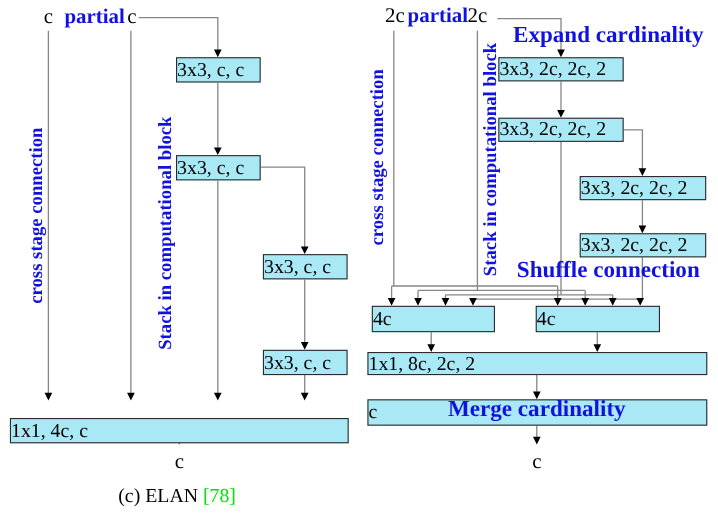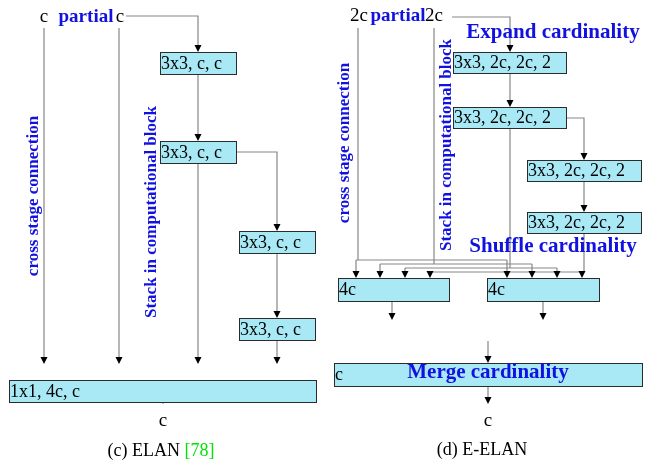--- a/index.html
+++ b/index.html
@@ -56,29 +56,27 @@
   <div class="hlabel" style="left:553px;top:24px">Expand cardinality</div>
 
   <div class="vlabel" style="left:257px;top:133px;width:173px">cross stage connection</div>
   <div class="vlabel" style="left:339px;top:135px;width:214px">Stack in computational block</div>
 
   <div class="box" style="left:453px;top:52px;width:114px;height:22px;line-height:19px">3x3, 2c, 2c, 2</div>
   <div class="box" style="left:453px;top:107px;width:114px;height:22px;line-height:19px">3x3, 2c, 2c, 2</div>
   <div class="box" style="left:527px;top:160px;width:115px;height:22px;line-height:19px">3x3, 2c, 2c, 2</div>
   <div class="box" style="left:527px;top:212px;width:115px;height:22px;line-height:19px">3x3, 2c, 2c, 2</div>
 
-  <div class="hlabel" style="left:553px;top:238px">Shuffle cardinality</div>
+  <div class="hlabel" style="left:553px;top:238px">Shuffle connection</div>
 
   <div class="box" style="left:338px;top:278px;width:112px;height:24px;line-height:21px">4c</div>
   <div class="box" style="left:487px;top:278px;width:113px;height:24px;line-height:21px">4c</div>
 
+  <div class="box" style="left:334px;top:320px;width:309px;height:21px;line-height:18px">1x1, 8c, 2c, 2</div>
 
   <div class="hlabel" style="left:488px;top:364px">Merge cardinality</div>
 
   <div class="box" style="left:334px;top:363px;width:309px;height:24px;line-height:21px">c</div>
 
   <span class="io" style="left:488px;top:410px">c</span>
 
-  <div class="caption" style="left:482px;top:438px">
-    <span>(d) E-ELAN</span>
-  </div>
 
 </div>
 
 </body></html>

